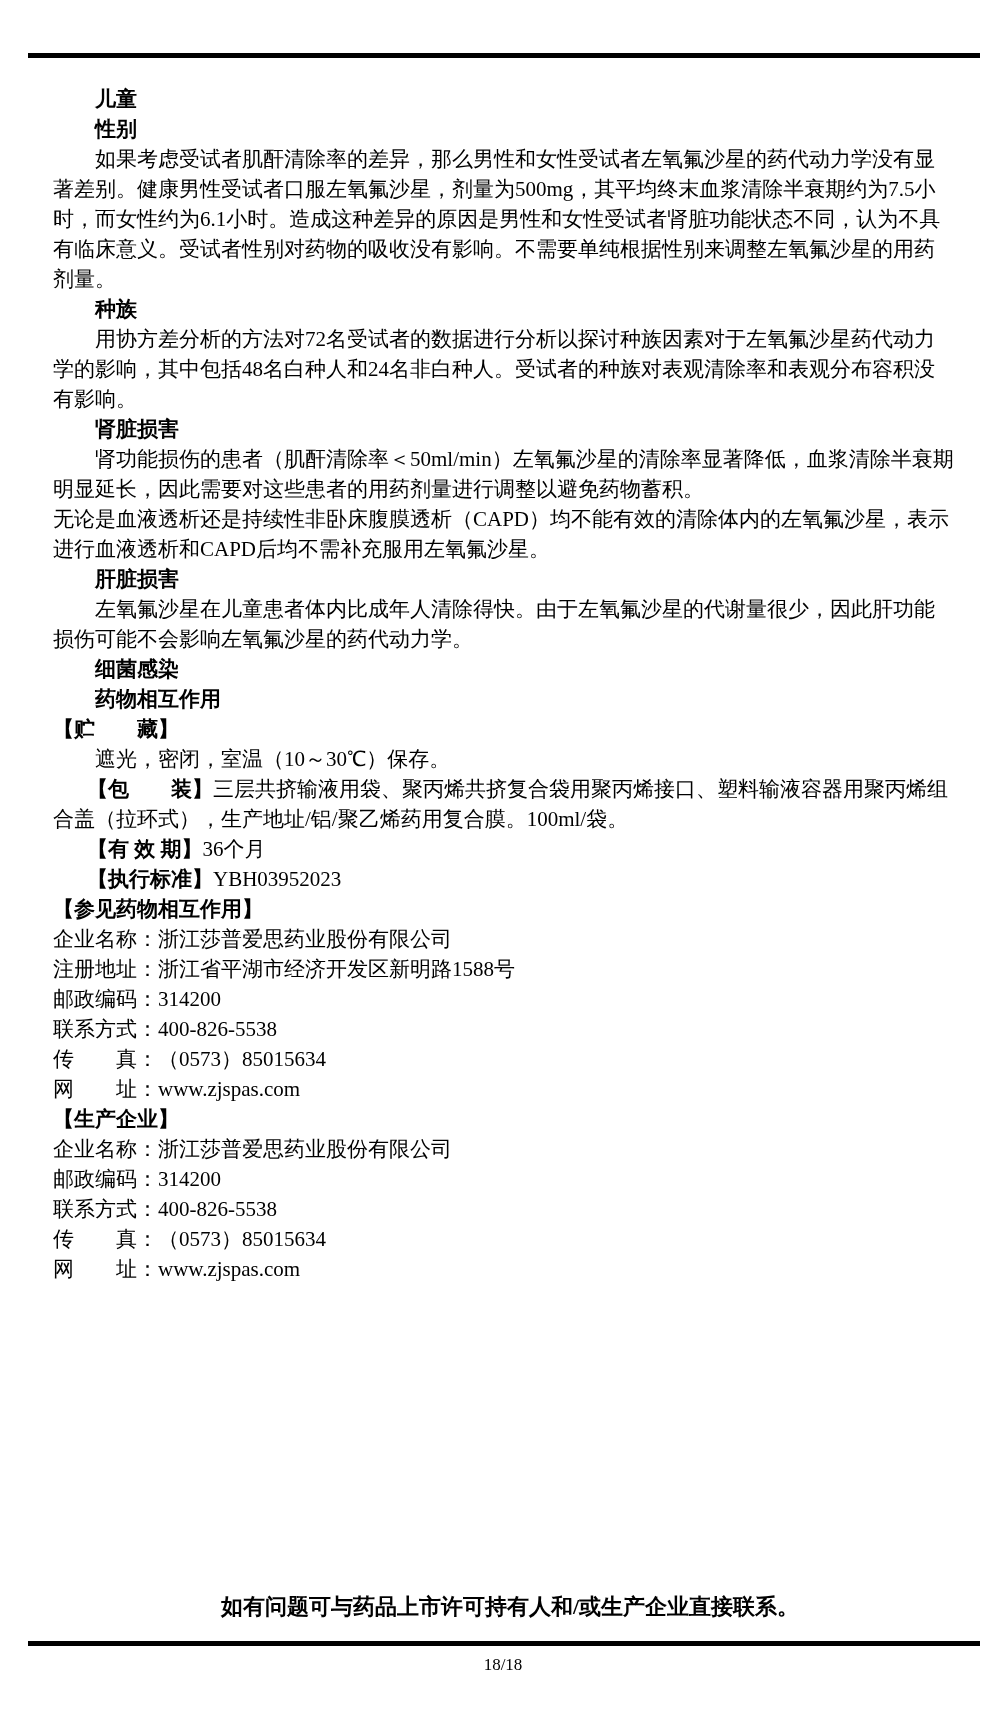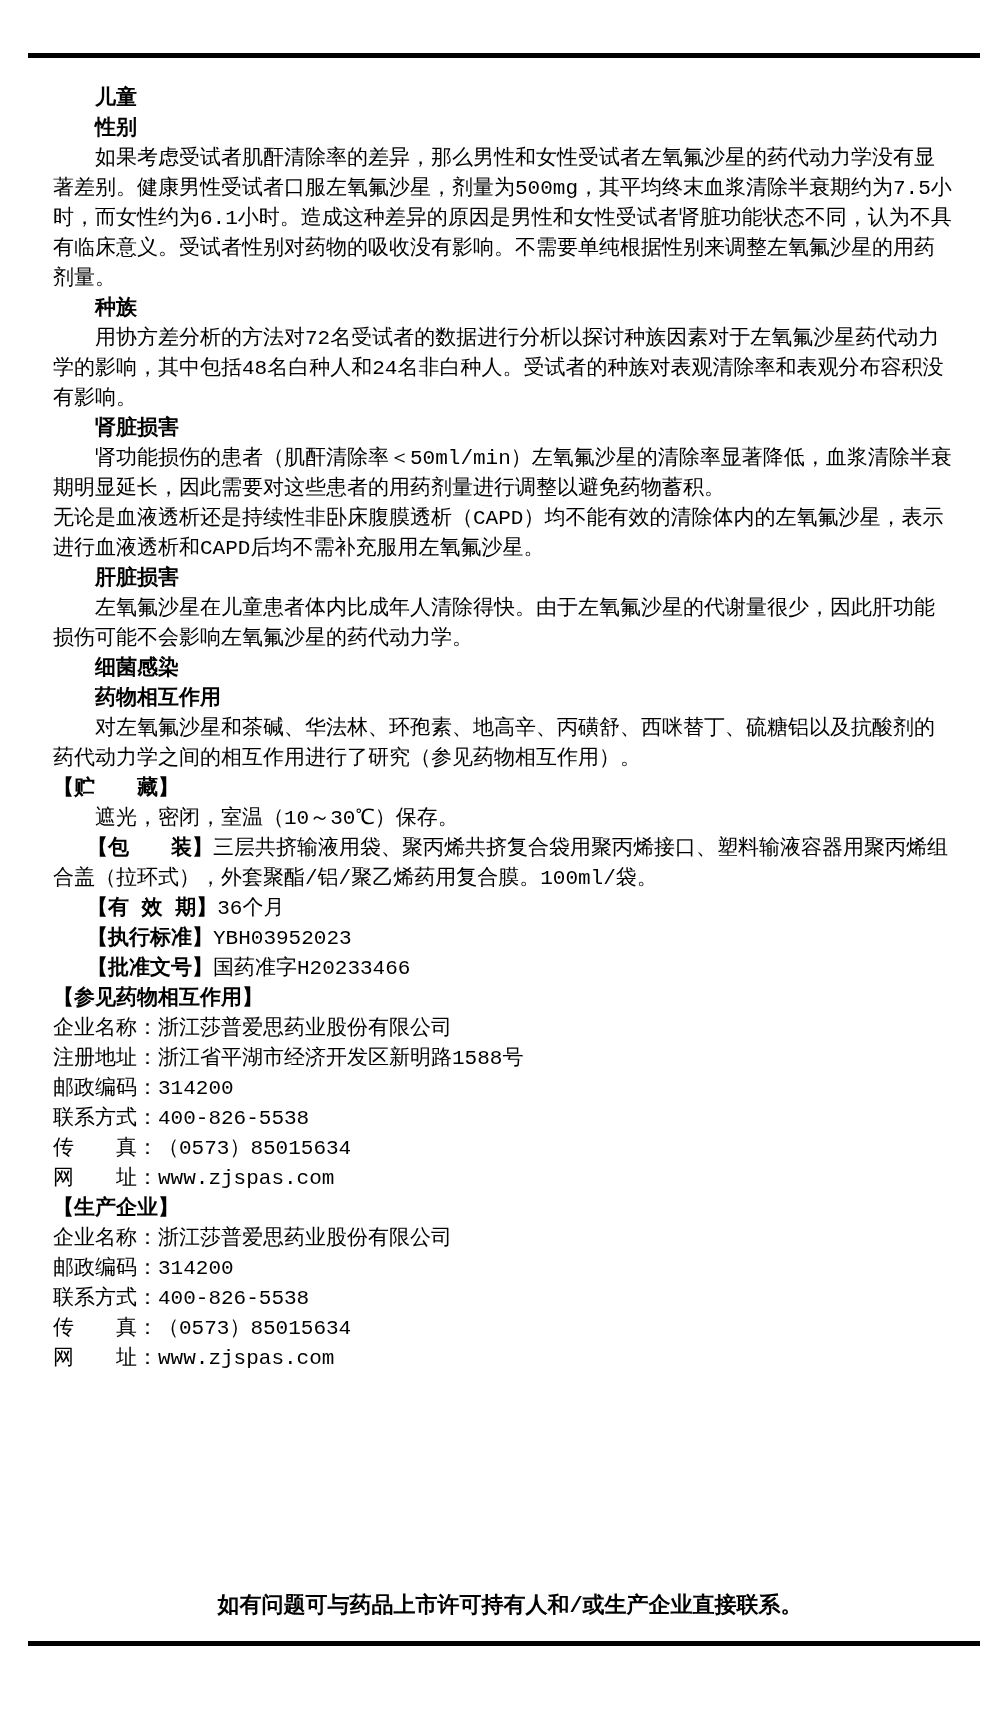--- a/index.html
+++ b/index.html
@@ -1,20 +1,20 @@
 <!DOCTYPE html>
 <html><head>
 <meta charset="utf-8">
 <style>
   html,body{margin:0;padding:0;background:#ffffff;}
   .sheet{
     position:relative;
     width:1006px;height:1719px;
     background:#ffffff;color:#000;
-    font-family:Liberation Mono, monospace;
+    font-family:Liberation Serif, serif;
     overflow:hidden;
   }
   .rule{position:absolute;left:28px;width:952px;height:5px;background:#000;}
   .rule.top{top:53px;}
   .rule.bottom{top:1641px;}
   .content{
     position:absolute;top:84px;left:53px;width:901px;
     font-size:21px;line-height:30px;
     overflow-wrap:break-word;
   }
@@ -50,44 +50,43 @@
     <div class="h sub">肾脏损害</div>
     <p class="p indent">肾功能损伤的患者（肌酐清除率＜50ml/min）左氧氟沙星的清除率显著降低，血浆清除半衰期明显延长，因此需要对这些患者的用药剂量进行调整以避免药物蓄积。</p>
     <p class="p">无论是血液透析还是持续性非卧床腹膜透析（CAPD）均不能有效的清除体内的左氧氟沙星，表示进行血液透析和CAPD后均不需补充服用左氧氟沙星。</p>
 
     <div class="h sub">肝脏损害</div>
     <p class="p indent">左氧氟沙星在儿童患者体内比成年人清除得快。由于左氧氟沙星的代谢量很少，因此肝功能损伤可能不会影响左氧氟沙星的药代动力学。</p>
 
     <div class="h sub">细菌感染</div>
 
     <div class="h sub">药物相互作用</div>
-    <p class="p indent">对左氧氟沙星和茶碱、华法林、环孢素、地高辛、丙磺舒、西咪替丁、硫糖铝以及抗酸剂的药代动力学之间的相互作用进行了研究（参见药物相互作用）。</p>
 
     <div class="h">【贮　　藏】</div>
     <p class="p indent">遮光，密闭，室温（10～30℃）保存。</p>
 
-    <p class="p"><span class="b">【包　　装】</span><span>三层共挤输液用袋、聚丙烯共挤复合袋用聚丙烯接口、塑料输液容器用聚丙烯组合盖（拉环式），外套聚酯/铝/聚乙烯药用复合膜。100ml/袋。</span></p>
+    <p class="p"><span class="b">【包　　装】</span><span>三层共挤输液用袋、聚丙烯共挤复合袋用聚丙烯接口、塑料输液容器用聚丙烯组合盖（拉环式），生产地址/铝/聚乙烯药用复合膜。100ml/袋。</span></p>
 
     <p class="p"><span class="b">【有 效 期】</span><span>36个月</span></p>
 
     <p class="p"><span class="b">【执行标准】</span><span>YBH03952023</span></p>
 
-    <p class="p"><span class="b">【批准文号】</span><span>国药准字H20233466</span></p>
 
     <div class="h">【参见药物相互作用】</div>
     <p class="p">企业名称：浙江莎普爱思药业股份有限公司</p>
     <p class="p">注册地址：浙江省平湖市经济开发区新明路1588号</p>
     <p class="p">邮政编码：314200</p>
     <p class="p">联系方式：400-826-5538</p>
     <p class="p">传　　真：（0573）85015634</p>
     <p class="p">网　　址：www.zjspas.com</p>
 
     <div class="h">【生产企业】</div>
     <p class="p">企业名称：浙江莎普爱思药业股份有限公司</p>
     <p class="p">邮政编码：314200</p>
     <p class="p">联系方式：400-826-5538</p>
     <p class="p">传　　真：（0573）85015634</p>
     <p class="p">网　　址：www.zjspas.com</p>
   </div>
 
   <div class="note">如有问题可与药品上市许可持有人和/或生产企业直接联系。</div>
   <div class="rule bottom"></div>
+  <div class="pagenum">18/18</div>
 </div>
 
 </body></html>

